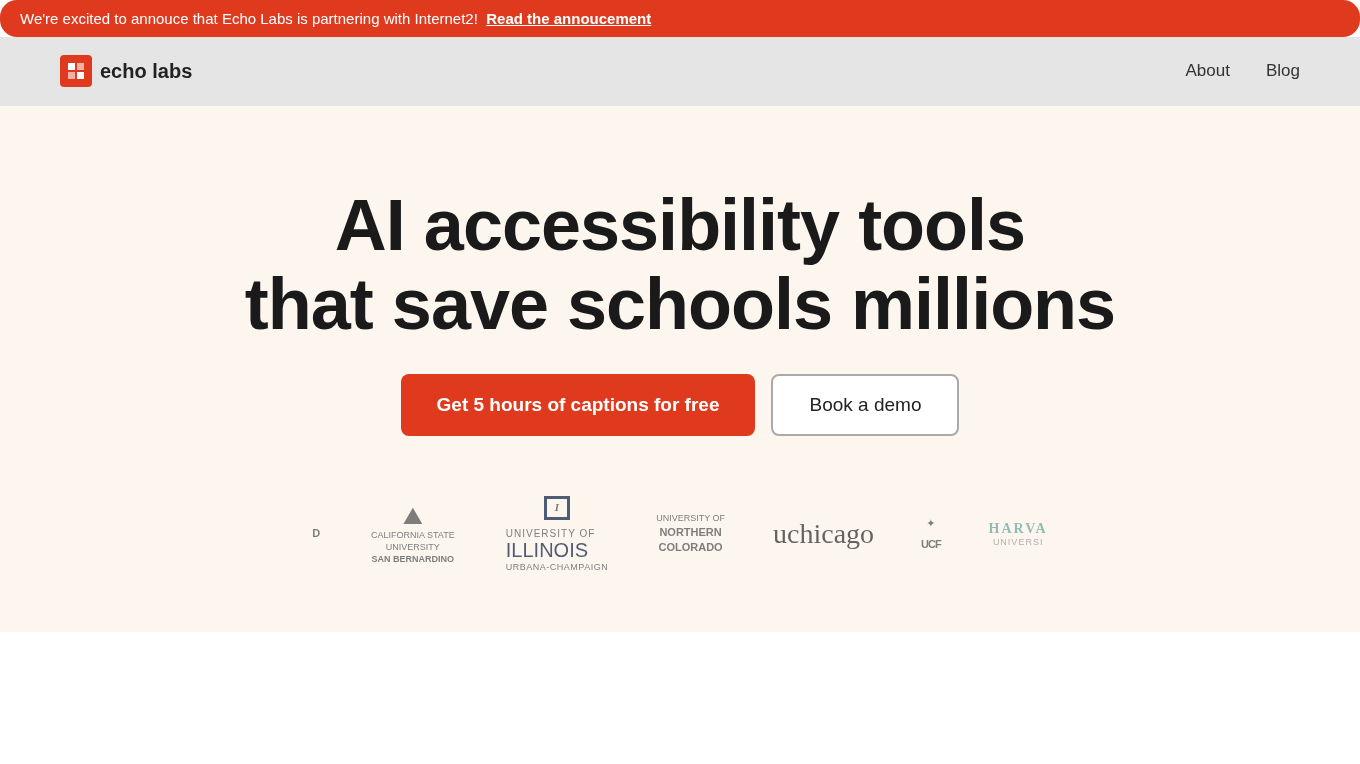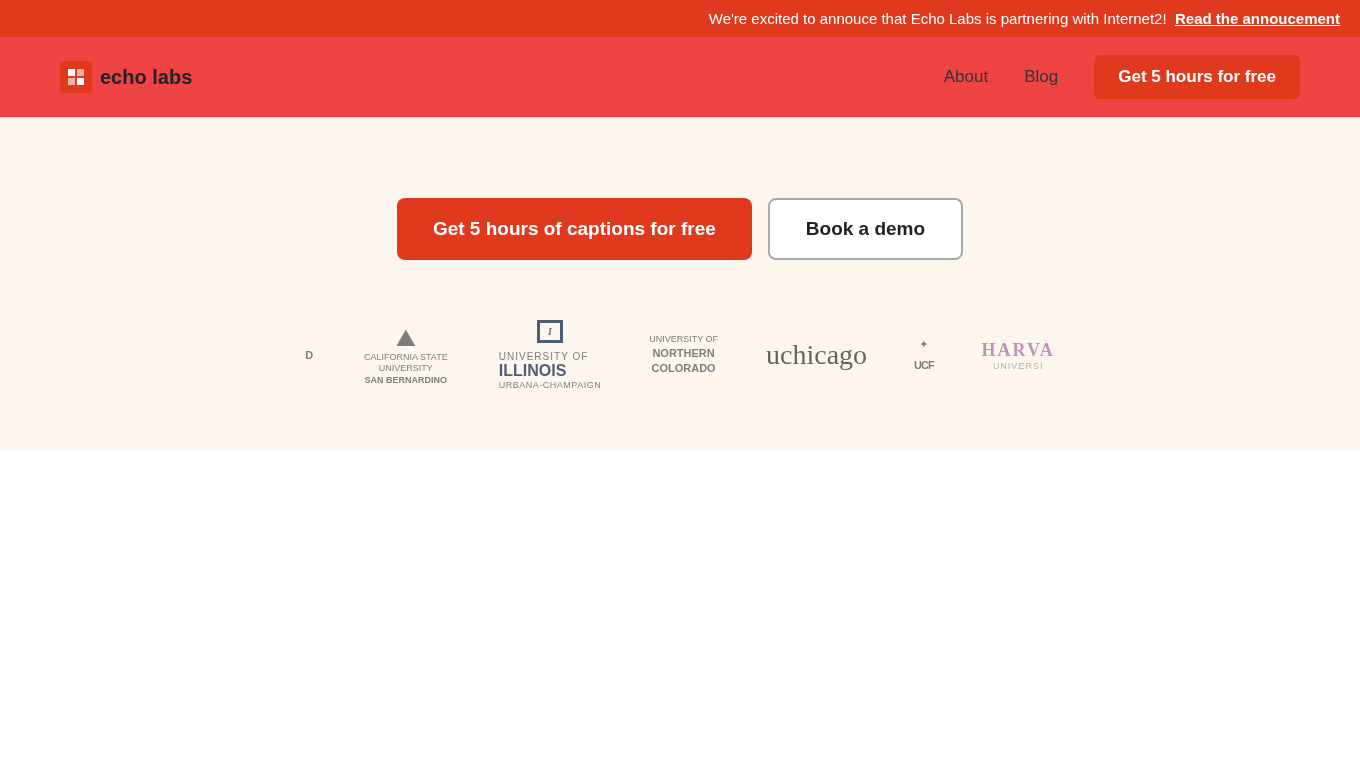--- a/index.html
+++ b/index.html
@@ -2,38 +2,39 @@
 <html><head>
   <meta charset="utf-8">
   <style>
     * { margin: 0; padding: 0; box-sizing: border-box; }
     body { font-family: -apple-system, BlinkMacSystemFont, 'Segoe UI', sans-serif; background: #fff; overflow-x: hidden; }
 
     
     .announcement-banner {
       background-color: #e03a1e;
       color: #fff;
-      text-align: right;
+      text-align: left;
       padding: 10px 20px;
       font-size: 15px;
+      border-radius: 17px;
     }
     .announcement-banner a {
       color: #fff;
       font-weight: bold;
       text-decoration: underline;
     }
 
     
     nav {
       display: flex;
       align-items: center;
       justify-content: space-between;
       padding: 18px 60px;
       border-bottom: 1px solid #e5e5e5;
-      background: #ef4444;
+      background: #e5e5e5;
       gap: 22px;
     }
     .logo {
       display: flex;
       align-items: center;
       gap: 8px;
       text-decoration: none;
     }
     .logo-icon {
       width: 32px;
@@ -113,21 +114,21 @@
       font-weight: 600;
       cursor: pointer;
     }
     .btn-secondary {
       background: #fff;
       color: #222;
       border: 2px solid #aaa;
       border-radius: 8px;
       padding: 18px 36px;
       font-size: 19px;
-      font-weight: 700;
+      font-weight: 400;
       cursor: pointer;
     }
     .partners-label {
       font-size: 16px;
       font-weight: 700;
       color: #333;
       margin-bottom: 30px;
     }
 
     
@@ -173,22 +174,22 @@
     .illinois-text {
       text-align: left;
     }
     .illinois-text .line1 {
       font-size: 10px;
       color: #555;
       letter-spacing: 1px;
       text-transform: uppercase;
     }
     .illinois-text .line2 {
-      font-size: 16px;
-      font-weight: 700;
+      font-size: 20px;
+      font-weight: 400;
       color: #13294b;
     }
     .illinois-text .line3 {
       font-size: 9px;
       color: #555;
       letter-spacing: 0.5px;
     }
 
     
     .ucf-logo {
@@ -231,25 +232,28 @@
         <rect x="11" y="2" width="7" height="7" fill="white" opacity="0.6"></rect>
         <rect x="2" y="11" width="7" height="7" fill="white" opacity="0.6"></rect>
         <rect x="11" y="11" width="7" height="7" fill="white"></rect>
       </svg>
     </div>
     <span class="logo-text">echo labs</span>
   </a>
   <div class="nav-links">
     <a href="#" class="nav-link">About</a>
     <a href="#" class="nav-link">Blog</a>
-    <a href="#" class="nav-cta">Get 5 hours for free</a>
   </div>
 </nav>
 
 <section class="hero">
+  <h1>
+    <span>AI accessibility tools</span><br>
+    <span>that save schools millions</span>
+  </h1>
   <div class="hero-buttons">
     <button class="btn-primary">Get 5 hours of captions for free</button>
     <button class="btn-secondary">Book a demo</button>
   </div>
 
   <div class="university-strip">
 
     <div class="uni-logo">
       <span class="partial-logo">D</span>
     </div>
@@ -284,18 +288,18 @@
       <span style="font-family: Georgia, serif; font-size: 28px; color: #333;">uchicago</span>
     </div>
 
     <div class="ucf-logo uni-logo">
       <span class="ucf-icon">✦</span>
       <span class="ucf-text">UCF</span>
     </div>
 
     <div class="uni-logo">
       <div style="text-align:center; opacity:0.6;">
-        <div style="font-size:18px; font-weight:800; letter-spacing:2px; color:#701a75; font-family: Georgia, serif;">HARVA</div>
+        <div style="font-size:14px; font-weight:800; letter-spacing:2px; color:#0f766e; font-family: Georgia, serif;">HARVA</div>
         <div style="font-size:9px; color:#555; letter-spacing:1px;">UNIVERSI</div>
       </div>
     </div>
   </div>
 </section>
 
 </body></html>

